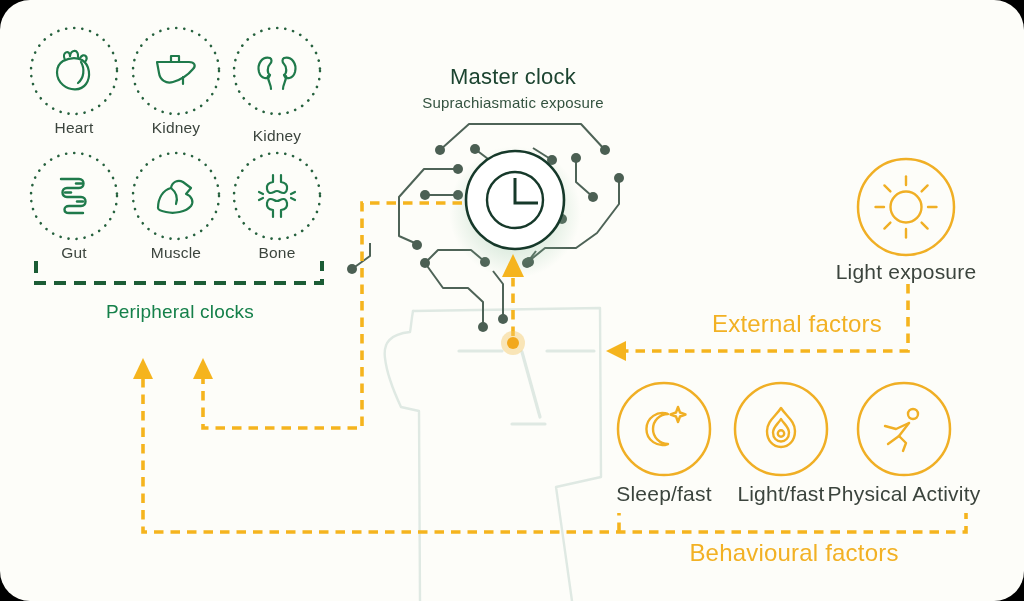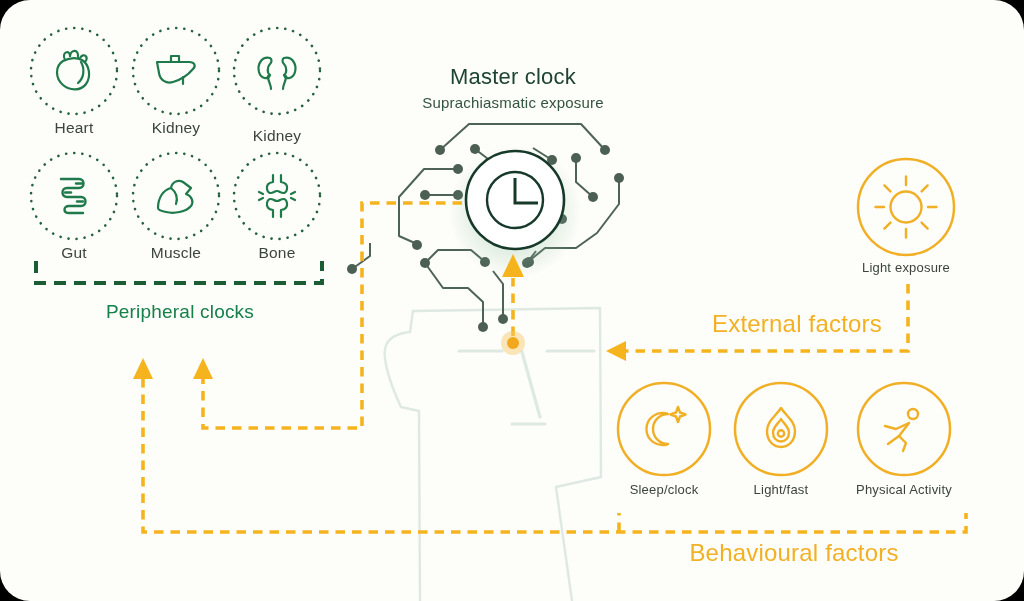--- a/index.html
+++ b/index.html
@@ -4,21 +4,21 @@
 <style>
   html,body{margin:0;padding:0;background:#000;}
   .stage{
     position:relative;width:1024px;height:601px;background:#fdfdf9;
     border-radius:30px;overflow:hidden;
     font-family:"Liberation Sans","DejaVu Sans",sans-serif;
   }
   .stage svg.layer{position:absolute;left:0;top:0;}
   .txt{position:absolute;text-align:center;letter-spacing:.2px;}
   .organ-lbl{width:100px;font-size:15.5px;color:#3b443d;}
-  .beh-lbl{font-size:13px;color:#3b443d;}
+  .beh-lbl{font-size:21px;color:#3b443d;}
   .heading-green{font-size:19px;color:#15804a;font-weight:500;}
   .heading-amber{font-size:24px;color:#f2b124;font-weight:500;}
   .master-title{font-size:22px;color:#1c4430;font-weight:500;}
   .master-sub{font-size:15px;color:#33523f;}
 </style>
 </head>
 <body>
 
 <div class="stage">
 
@@ -213,18 +213,18 @@
   <div class="txt organ-lbl" style="left:227px;top:244px;">Bone</div>
 
   <div class="txt heading-green" style="left:30px;top:301px;width:300px;">Peripheral clocks</div>
 
   <div class="txt master-title" style="left:363px;top:64px;width:300px;">Master clock</div>
   <div class="txt master-sub" style="left:363px;top:94px;width:300px;">Suprachiasmatic exposure</div>
 
   <div class="txt beh-lbl" style="left:826px;top:260px;width:160px;">Light exposure</div>
   <div class="txt heading-amber" style="left:647px;top:310px;width:300px;">External factors</div>
 
-  <div class="txt beh-lbl" style="left:594px;top:482px;width:140px;">Sleep/clock</div>
+  <div class="txt beh-lbl" style="left:594px;top:482px;width:140px;">Sleep/fast</div>
   <div class="txt beh-lbl" style="left:711px;top:482px;width:140px;">Light/fast</div>
   <div class="txt heading-amber" style="left:644px;top:539px;width:300px;">Behavioural factors</div>
 
   <div class="txt beh-lbl" style="left:824px;top:482px;width:160px;">Physical Activity</div>
 </div>
 
 </body></html>

